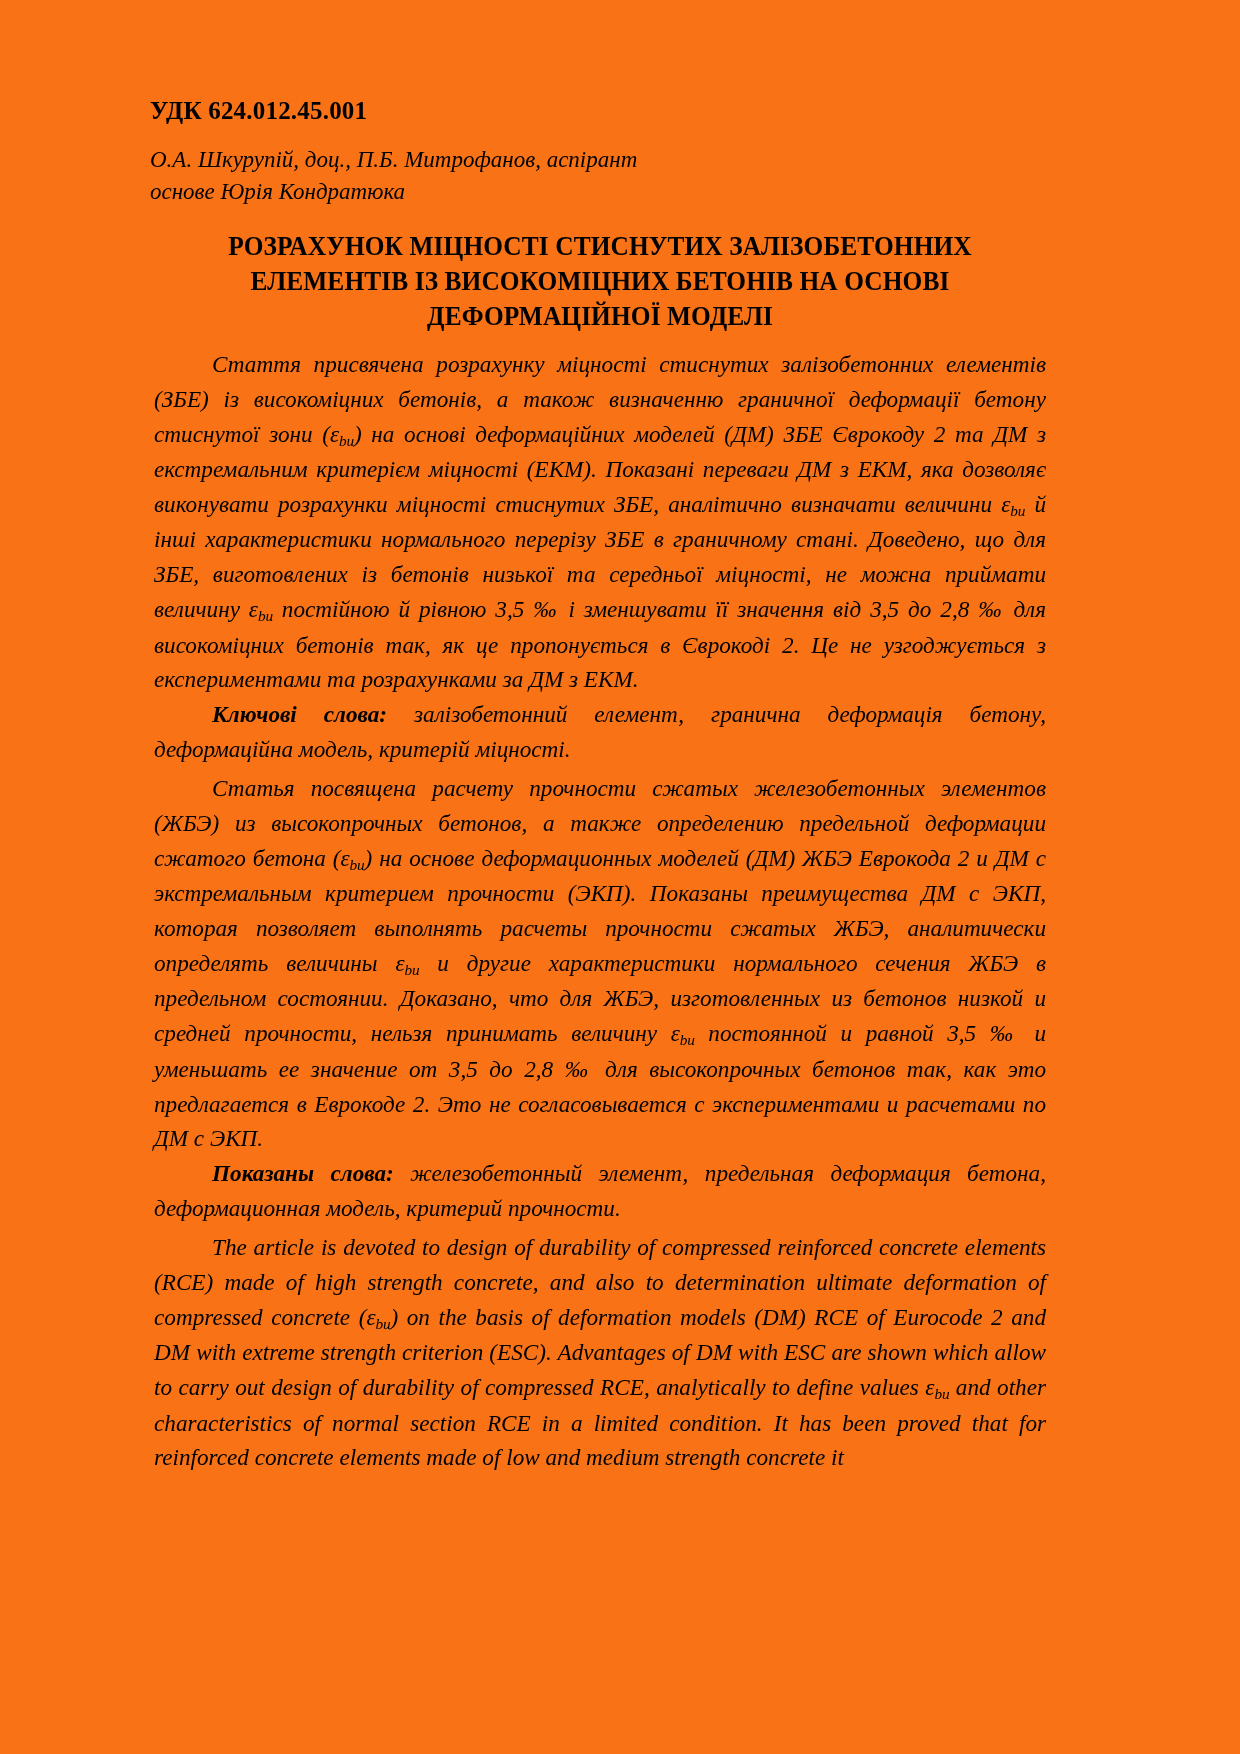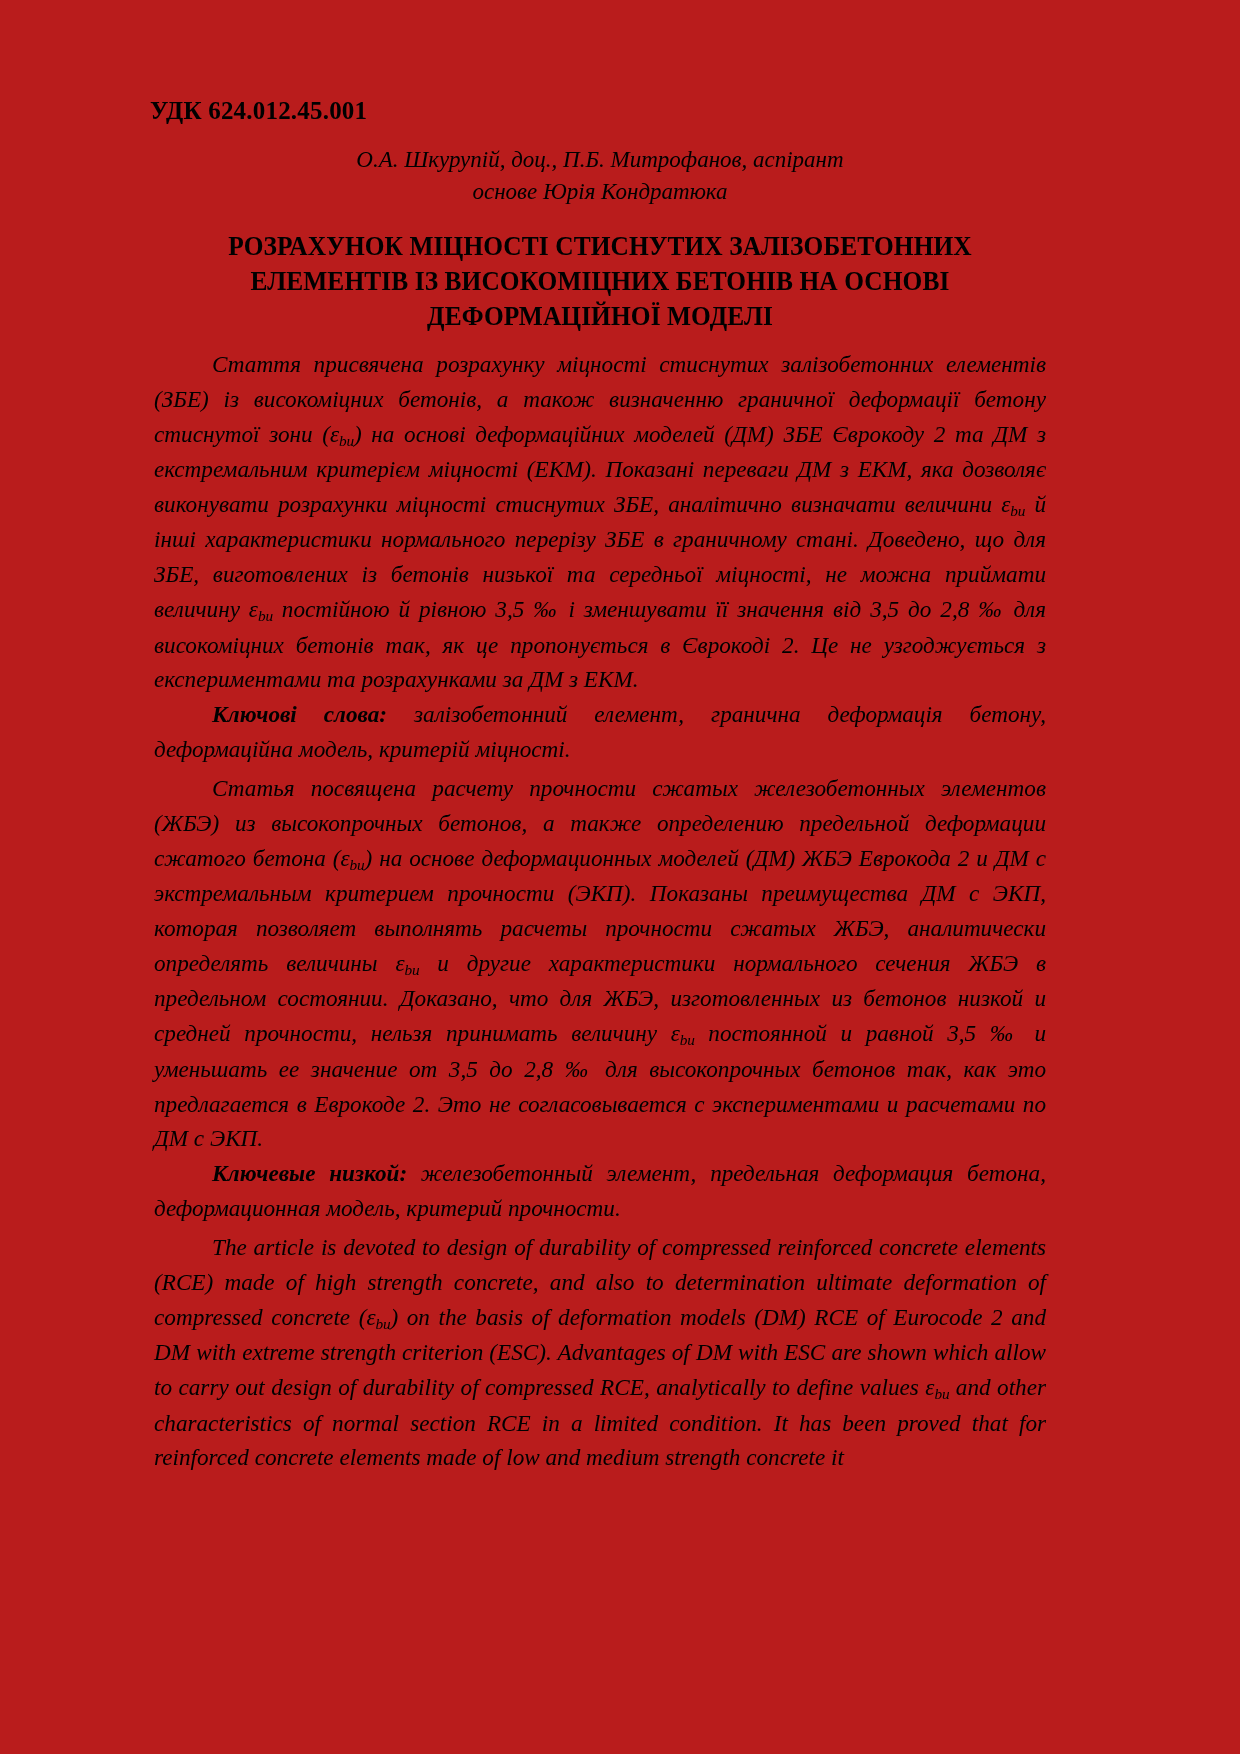--- a/index.html
+++ b/index.html
@@ -4,21 +4,21 @@
 <style>
   html, body {
     margin: 0;
     padding: 0;
     background: #ffffff;
   }
   .page {
     position: relative;
     width: 1240px;
     height: 1754px;
-    background: #b91c1c;
+    background: #f97316;
     margin: 0 auto;
     overflow: hidden;
     font-family: "Liberation Serif", "DejaVu Serif", serif;
     color: #000000;
   }
   .content {
     position: absolute;
     left: 150px;
     top: 96px;
     width: 900px;
@@ -28,21 +28,21 @@
   .udc {
     font-weight: bold;
     font-size: 25px;
     letter-spacing: 0.2px;
     margin: 0 0 18px 0;
     line-height: 1.2;
   }
 
   
   .authors {
-    text-align: center;
+    text-align: left;
     font-style: italic;
     font-size: 23px;
     line-height: 1.38;
     margin: 0 0 22px 0;
   }
   .authors div { white-space: nowrap; }
 
   
   .title {
     text-align: center;
@@ -108,21 +108,21 @@
 
     <div class="abstract">
       <p><span>Стаття присвячена розрахунку міцності стиснутих залізобетонних елементів (ЗБЕ) із високоміцних бетонів, а також визначенню граничної деформації бетону стиснутої зони (</span><span class="eps"><span>ε</span><sub>bu</sub></span><span>) на основі деформаційних моделей (ДМ) ЗБЕ Єврокоду 2 та ДМ з екстремальним критерієм міцності (ЕКМ). Показані переваги ДМ з ЕКМ, яка дозволяє виконувати розрахунки міцності стиснутих ЗБЕ, аналітично визначати величини </span><span class="eps"><span>ε</span><sub>bu</sub></span><span> й інші характеристики нормального перерізу ЗБЕ в граничному стані. Доведено, що для ЗБЕ, виготовлених із бетонів низької та середньої міцності, не можна приймати величину </span><span class="eps"><span>ε</span><sub>bu</sub></span><span> постійною й рівною 3,5 ‰ і зменшувати її значення від 3,5 до 2,8 ‰ для високоміцних бетонів так, як це пропонується в Єврокоді 2. Це не узгоджується з експериментами та розрахунками за ДМ з ЕКМ.</span></p>
 
       <p><span class="kw-label">Ключові слова:</span><span> залізобетонний елемент, гранична деформація бетону, деформаційна модель, критерій міцності.</span></p>
     </div>
 
     <div class="abstract">
       <p><span>Статья посвящена расчету прочности сжатых железобетонных элементов (ЖБЭ) из высокопрочных бетонов, а также определению предельной деформации сжатого бетона (</span><span class="eps"><span>ε</span><sub>bu</sub></span><span>) на основе деформационных моделей (ДМ) ЖБЭ Еврокода 2 и ДМ с экстремальным критерием прочности (ЭКП). Показаны преимущества ДМ  с  ЭКП, которая позволяет выполнять расчеты прочности сжатых ЖБЭ, аналитически определять величины </span><span class="eps"><span>ε</span><sub>bu</sub></span><span> и другие характеристики нормального сечения ЖБЭ в предельном состоянии. Доказано, что для ЖБЭ, изготовленных из бетонов низкой и средней прочности, нельзя принимать величину </span><span class="eps"><span>ε</span><sub>bu</sub></span><span> постоянной и равной 3,5  ‰ и уменьшать ее значение от 3,5 до 2,8 ‰ для высокопрочных бетонов так, как это предлагается в Еврокоде 2. Это не согласовывается с экспериментами и расчетами по ДМ с ЭКП.</span></p>
 
-      <p><span class="kw-label">Ключевые низкой:</span><span> железобетонный элемент, предельная деформация бетона, деформационная модель, критерий прочности.</span></p>
+      <p><span class="kw-label">Показаны слова:</span><span> железобетонный элемент, предельная деформация бетона, деформационная модель, критерий прочности.</span></p>
     </div>
 
     <div class="abstract">
       <p><span>The article is devoted to design of durability of compressed reinforced concrete elements (RCE) made of high strength concrete, and also to determination ultimate deformation of compressed concrete (</span><span class="eps"><span>ε</span><sub>bu</sub></span><span>) on the basis of deformation models (DM) RCE of Eurocode 2 and DM with extreme strength criterion (ESC). Advantages of DM with ESC are shown which allow to carry out design of durability of compressed RCE, analytically to define values </span><span class="eps"><span>ε</span><sub>bu</sub></span><span> and other characteristics of normal section RCE in a limited condition. It has been proved that for reinforced concrete elements made of low and medium strength concrete it</span></p>
     </div>
 
   </div>
 </div>
 
 </body></html>

